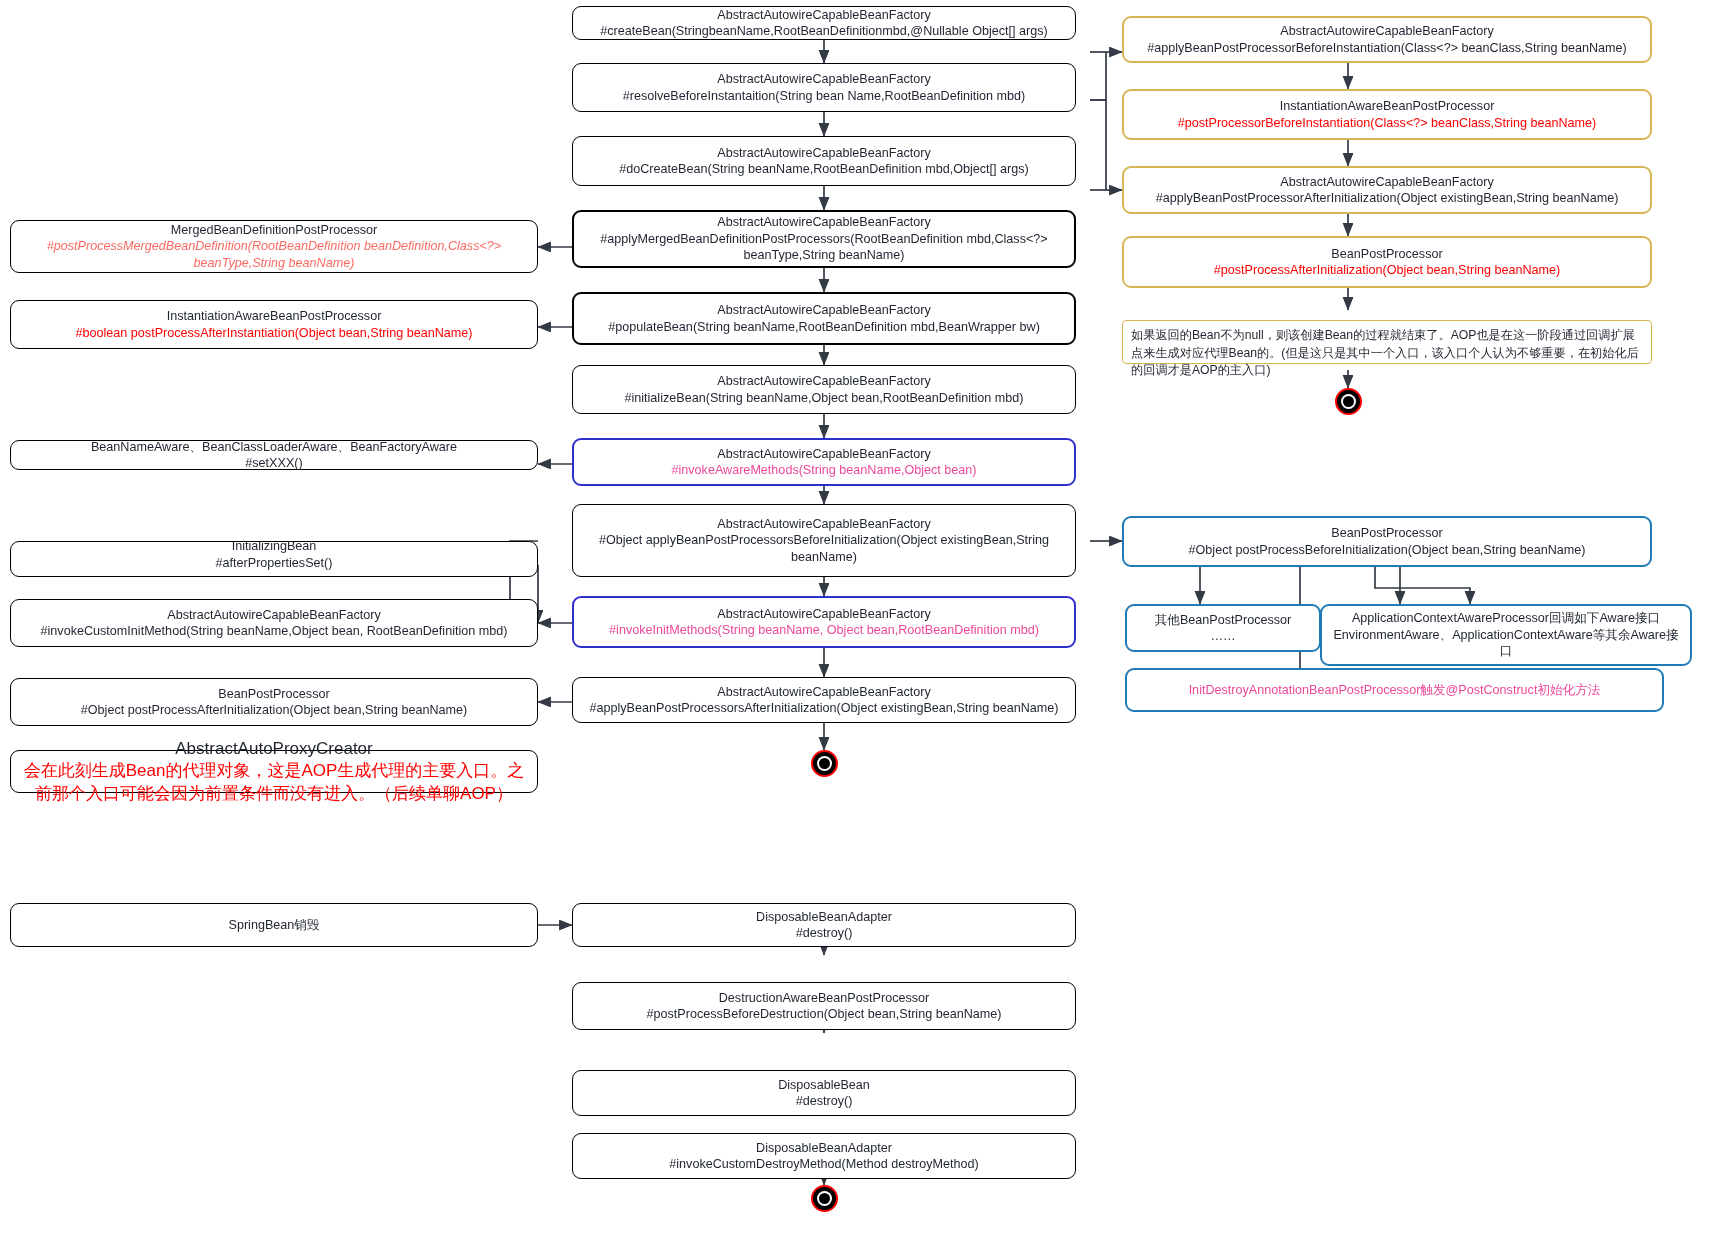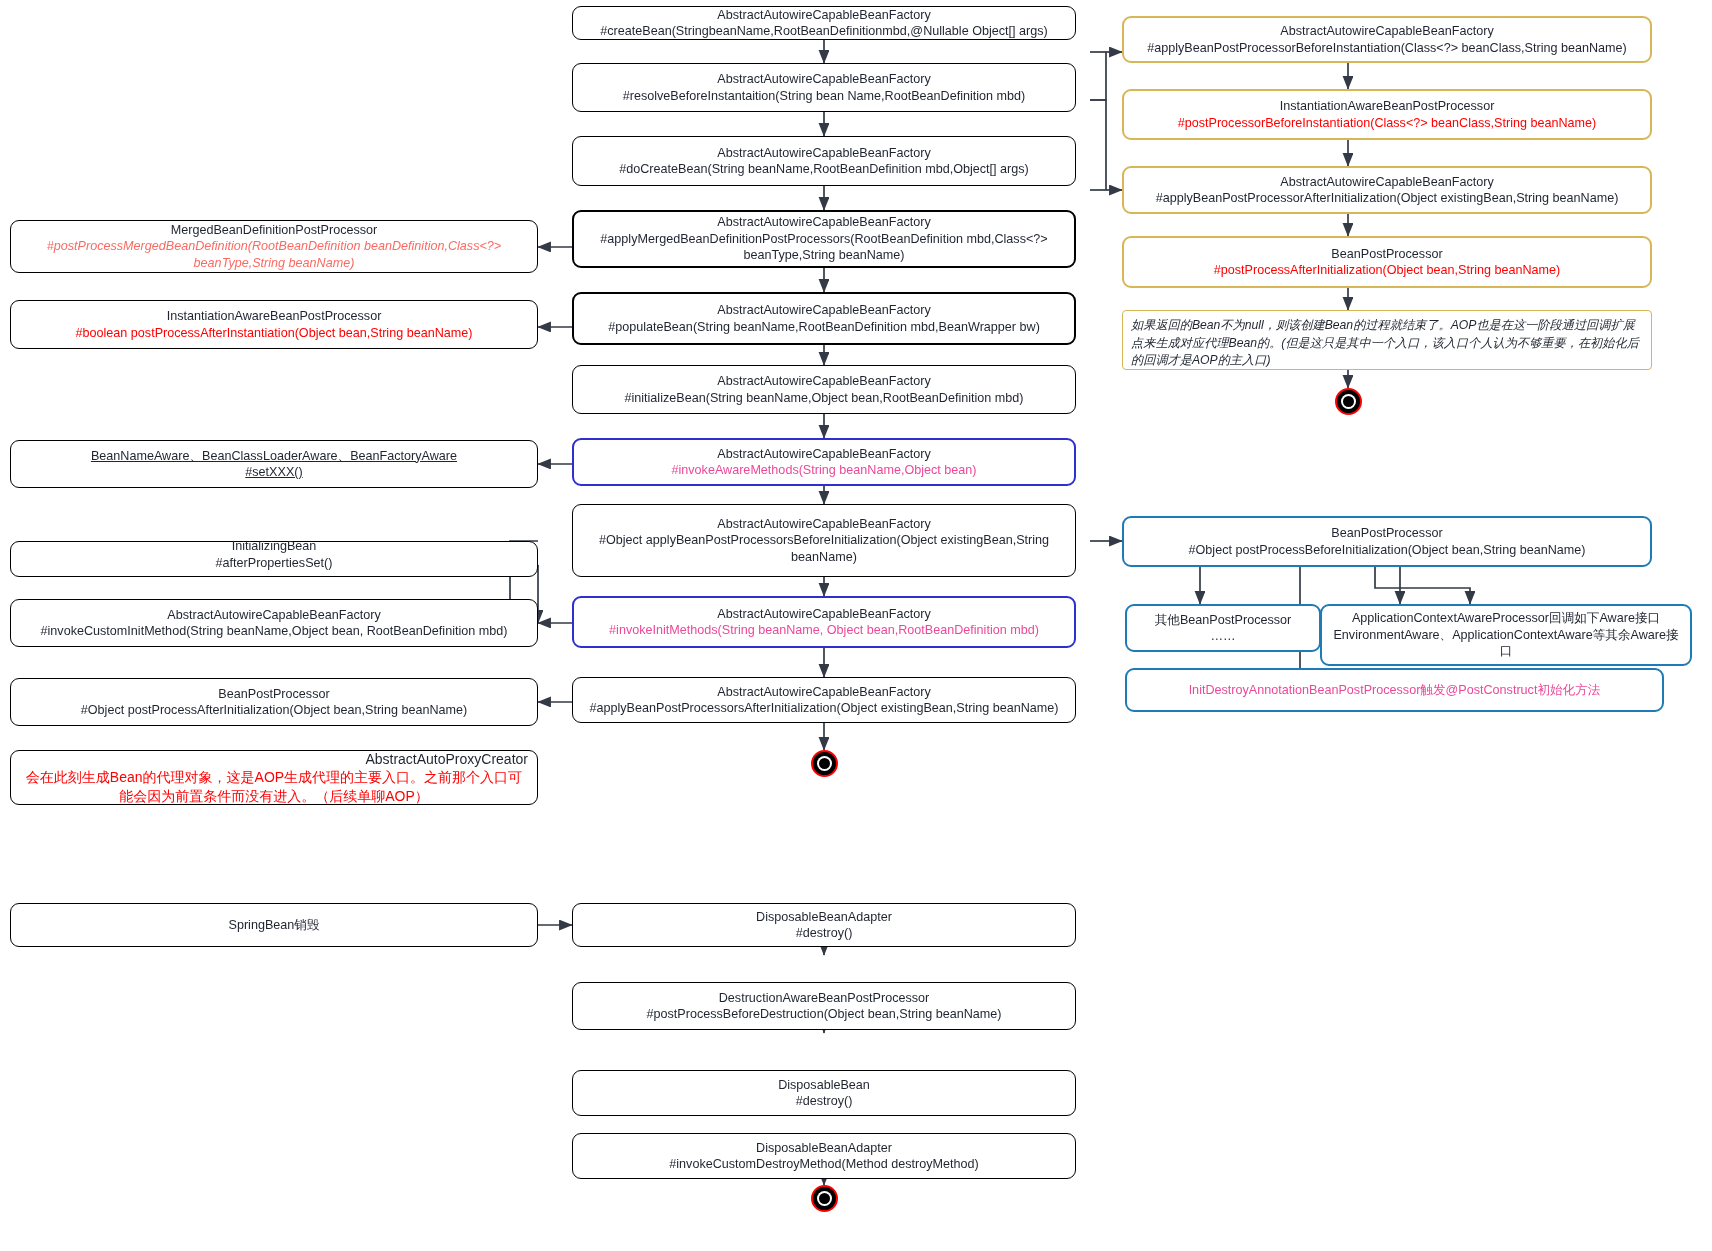--- a/index.html
+++ b/index.html
@@ -170,41 +170,41 @@
   <div class="node b-black" style="left:10px;top:220px;width:528px;height:53px;">
     <span class="l1 t-dark">MergedBeanDefinitionPostProcessor</span>
     <span class="l2 t-salmon">#postProcessMergedBeanDefinition(RootBeanDefinition beanDefinition,Class&lt;?&gt; beanType,String beanName)</span>
   </div>
 
   <div class="node b-black" style="left:10px;top:300px;width:528px;height:49px;">
     <span class="l1 t-dark">InstantiationAwareBeanPostProcessor</span>
     <span class="l2 t-red">#boolean postProcessAfterInstantiation(Object bean,String beanName)</span>
   </div>
 
-  <div class="node b-black" style="left:10px;top:440px;width:528px;height:48px;text-decoration:underline;">
+  <div class="node b-black" style="left:10px;top:440px;width:528px;height:30px;">
     <span class="l1">BeanNameAware、BeanClassLoaderAware、BeanFactoryAware</span>
     <span class="l2">#setXXX()</span>
   </div>
 
   <div class="node b-black" style="left:10px;top:541px;width:528px;height:36px;justify-content:flex-end;">
     <span class="l1">InitializingBean</span>
     <span class="l2">#afterPropertiesSet()</span>
   </div>
 
   <div class="node b-black" style="left:10px;top:599px;width:528px;height:48px;">
     <span class="l1">AbstractAutowireCapableBeanFactory</span>
     <span class="l2">#invokeCustomInitMethod(String beanName,Object bean, RootBeanDefinition mbd)</span>
   </div>
 
   <div class="node b-black" style="left:10px;top:678px;width:528px;height:48px;">
     <span class="l1">BeanPostProcessor</span>
     <span class="l2">#Object postProcessAfterInitialization(Object bean,String beanName)</span>
   </div>
 
-  <div class="node b-black" style="left:10px;top:750px;width:528px;height:55px;font-size:14px;align-items:flex-end;">
+  <div class="node b-black" style="left:10px;top:750px;width:528px;height:43px;font-size:17px;">
     <span class="l1 t-dark">AbstractAutoProxyCreator</span>
     <span class="l2 t-red">会在此刻生成Bean的代理对象，这是AOP生成代理的主要入口。之前那个入口可能会因为前置条件而没有进入。（后续单聊AOP）</span>
   </div>
 
   <div class="node b-black" style="left:10px;top:903px;width:528px;height:44px;">
     <span class="l1">SpringBean销毁</span>
   </div>
 
   <div class="node b-gold" style="left:1122px;top:16px;width:530px;height:47px;">
     <span class="l1 t-dark">AbstractAutowireCapableBeanFactory</span>
@@ -219,21 +219,21 @@
   <div class="node b-gold" style="left:1122px;top:166px;width:530px;height:48px;">
     <span class="l1 t-dark">AbstractAutowireCapableBeanFactory</span>
     <span class="l2 t-dark">#applyBeanPostProcessorAfterInitialization(Object existingBean,String beanName)</span>
   </div>
 
   <div class="node b-gold" style="left:1122px;top:236px;width:530px;height:52px;">
     <span class="l1 t-dark">BeanPostProcessor</span>
     <span class="l2 t-red">#postProcessAfterInitialization(Object bean,String beanName)</span>
   </div>
 
-  <div class="note" style="left:1122px;top:310px;width:530px;height:60px;font-style:italic;">如果返回的Bean不为null，则该创建Bean的过程就结束了。AOP也是在这一阶段通过回调扩展点来生成对应代理Bean的。(但是这只是其中一个入口，该入口个人认为不够重要，在初始化后的回调才是AOP的主入口)</div>
+  <div class="note" style="left:1122px;top:320px;width:530px;height:44px;">如果返回的Bean不为null，则该创建Bean的过程就结束了。AOP也是在这一阶段通过回调扩展点来生成对应代理Bean的。(但是这只是其中一个入口，该入口个人认为不够重要，在初始化后的回调才是AOP的主入口)</div>
 
   <div class="endnode" style="left:1335px;top:388px;"></div>
 
   <div class="node b-cyan" style="left:1122px;top:516px;width:530px;height:51px;">
     <span class="l1 t-dark">BeanPostProcessor</span>
     <span class="l2 t-dark">#Object postProcessBeforeInitialization(Object bean,String beanName)</span>
   </div>
 
   <div class="node b-cyan" style="left:1125px;top:604px;width:196px;height:48px;">
     <span class="l1 t-dark">其他BeanPostProcessor</span>

